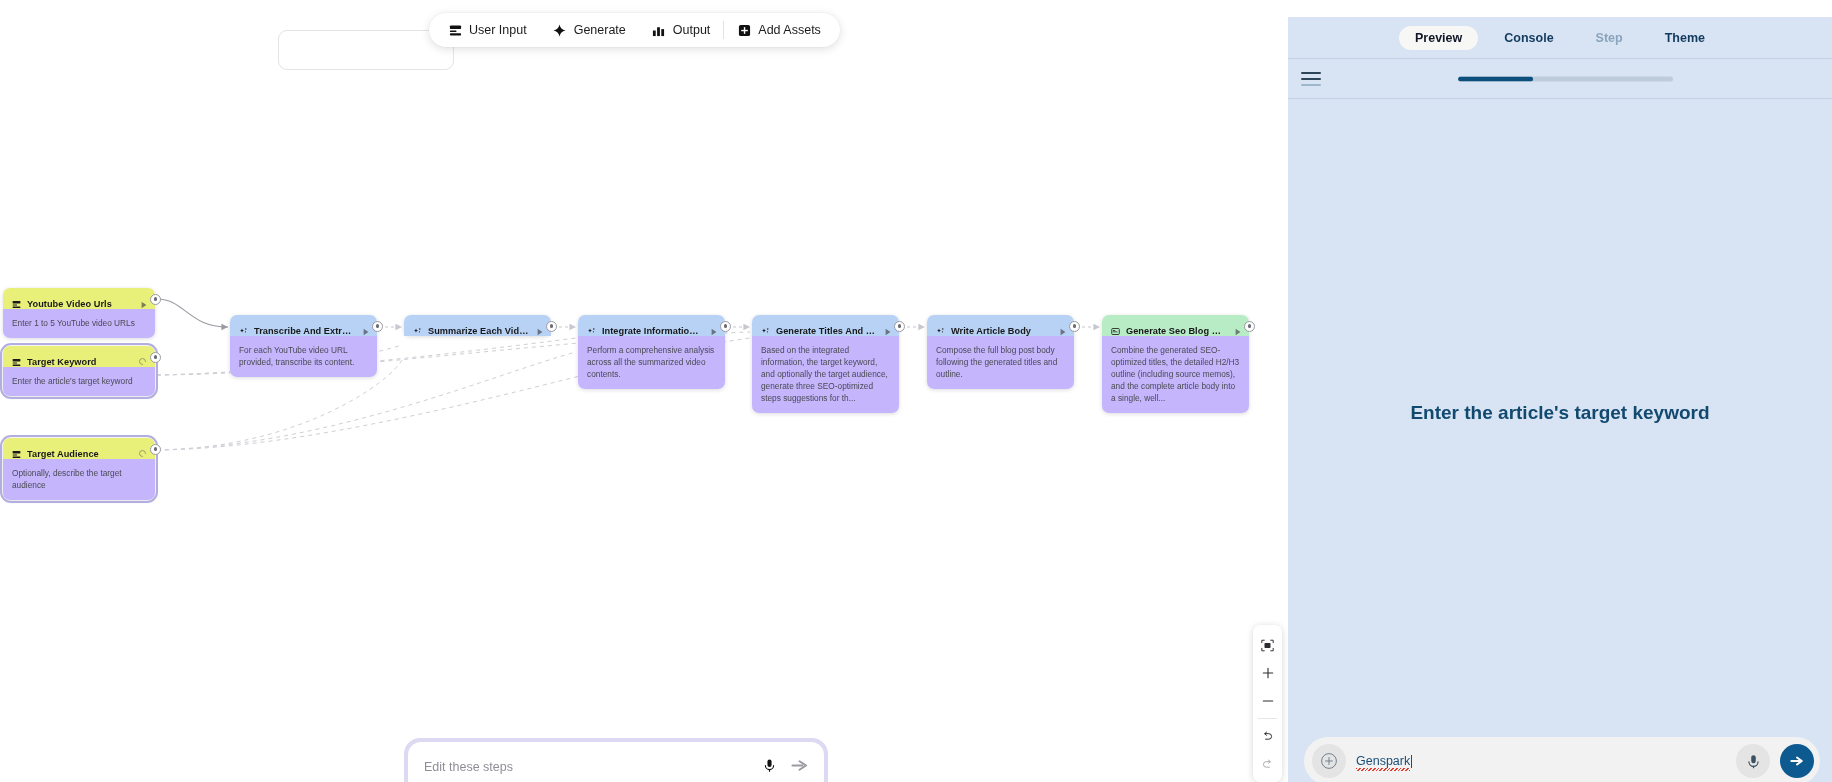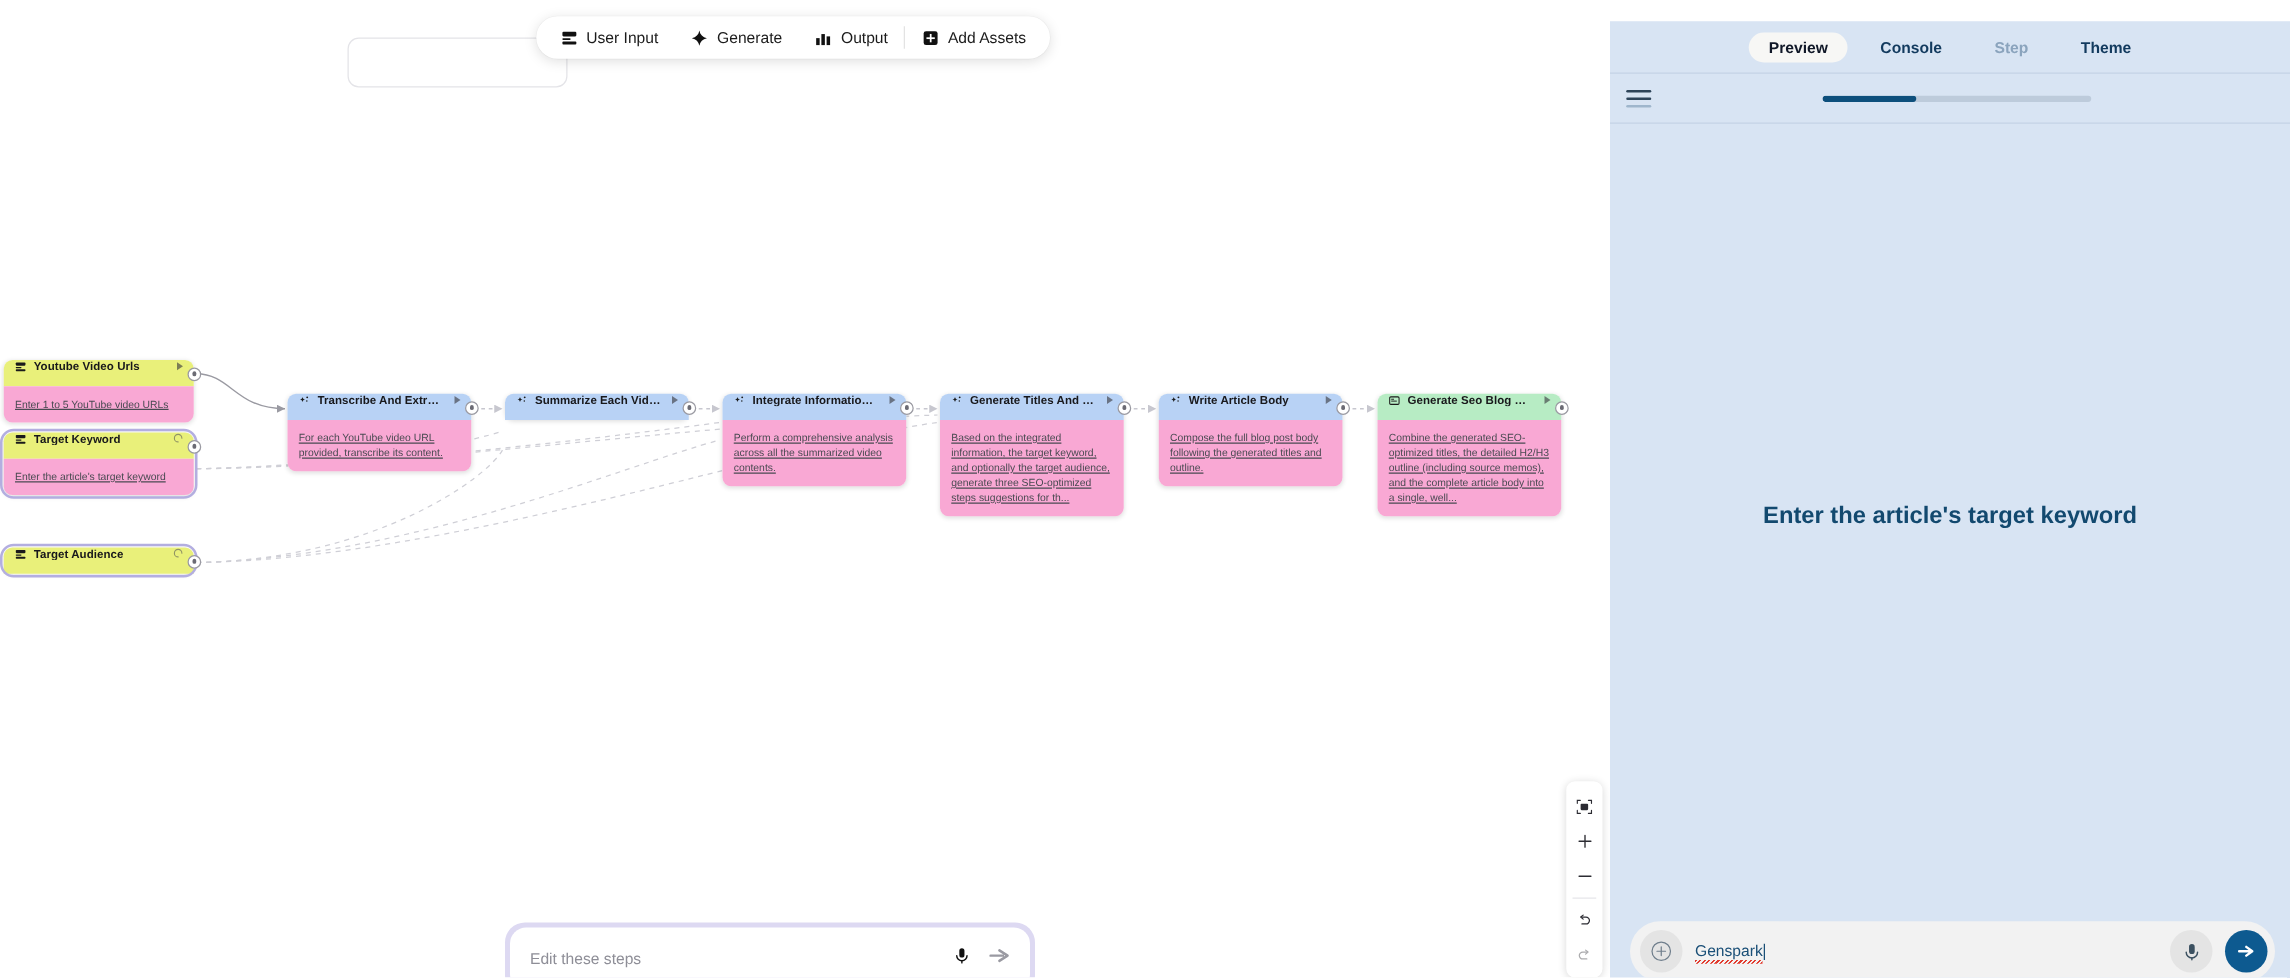--- a/index.html
+++ b/index.html
@@ -48,38 +48,37 @@
     box-shadow: 0 1px 4px rgba(0,0,0,0.14);
     overflow: visible;
     z-index: 10;
   }
   .node.sel {
     outline: 2.5px solid #b3aee0;
     outline-offset: 1px;
     border-radius: 8px;
   }
   .node-hd {
-    display: flex; align-items: flex-start; gap: 6px;
-    height: 21px; padding: 0 7px 12px 8px;
+    display: flex; align-items: flex-end; gap: 6px;
+    height: 21px; padding: 0 7px 0 8px;
     border-radius: 7px 7px 0 0;
     font-size: 9.2px; font-weight: bold; color: #18181b;
     letter-spacing: 0.05px;
   }
   .hd-yellow { background: #e9f07a; }
   .hd-blue   { background: #b8d2f5; }
   .hd-green  { background: #b7ecc4; }
   .node-hd .ttl {
     flex: 1; overflow: hidden; white-space: nowrap; text-overflow: ellipsis;
   }
   .node-body {
     padding: 8px 9px 9px 9px;
     font-size: 8.3px; line-height: 1.45; color: #4a4a52;
     border-radius: 0 0 7px 7px;
-    background: #f9a8d4;
-    text-decoration: underline;
+    background: #c4b5fd;
   }
   .hd-ico { width: 10px; height: 10px; display:inline-flex; align-items:center; justify-content:center; flex:0 0 auto;}
   .hd-ico svg { display:block; }
   .hd-play { width: 9px; height: 9px; flex:0 0 auto; opacity:.62; display:inline-flex; align-items:center; justify-content:center;}
   .hd-spin { width: 10px; height: 10px; flex:0 0 auto; opacity:.55; display:inline-flex;}
   .port {
     position: absolute; right: -6px; top: 5.5px;
     width: 11px; height: 11px; border-radius: 50%;
     background: #fff; border: 1.3px solid #9a9aa2;
     display: flex; align-items: center; justify-content: center;
@@ -320,20 +319,21 @@
               <rect x="1" y="10" width="12" height="2.4" rx=".8" fill="#1a1a1a"></rect>
             </svg>
           </span>
         <span class="ttl">Target Audience</span>
         <span class="hd-spin">
             <svg viewBox="0 0 12 12" width="9" height="9">
               <path d="M10 6 A4 4 0 1 0 6 10" fill="none" stroke="#4a4a52" stroke-width="1.2" stroke-linecap="round"></path>
             </svg>
           </span>
       </div>
+      <div class="node-body">Optionally, describe the target audience</div>
       <div class="port"></div>
     </div>
 
     <div class="node" style="left:230px;top:315px;width:147px;">
       <div class="node-hd hd-blue">
         <span class="hd-ico">
             <svg viewBox="0 0 12 12" width="9" height="9">
               <path d="M4 2 C4.4 3.8 5 4.4 6.8 4.8 C5 5.2 4.4 5.8 4 7.6 C3.6 5.8 3 5.2 1.2 4.8 C3 4.4 3.6 3.8 4 2z" fill="#1a1a1a"></path>
               <circle cx="9" cy="2.5" r="1" fill="#1a1a1a"></circle>
               <circle cx="8.6" cy="6.4" r=".8" fill="#1a1a1a"></circle>

